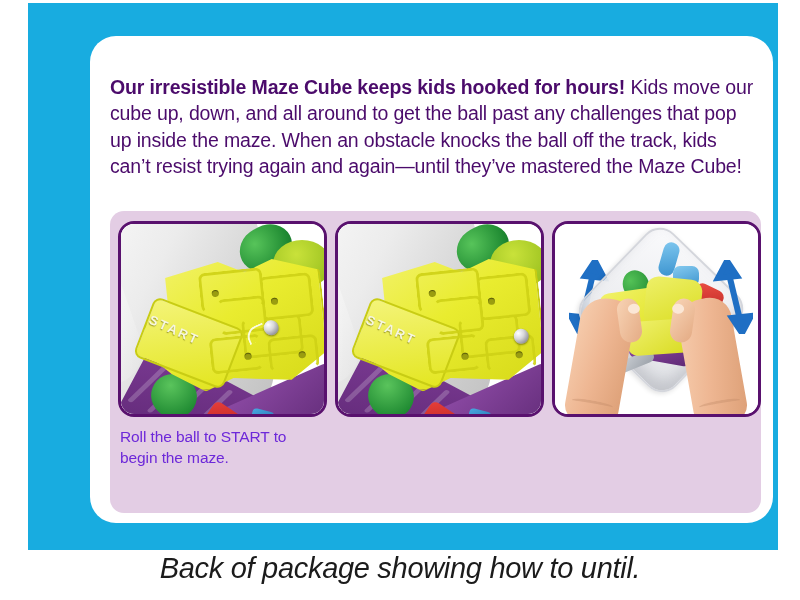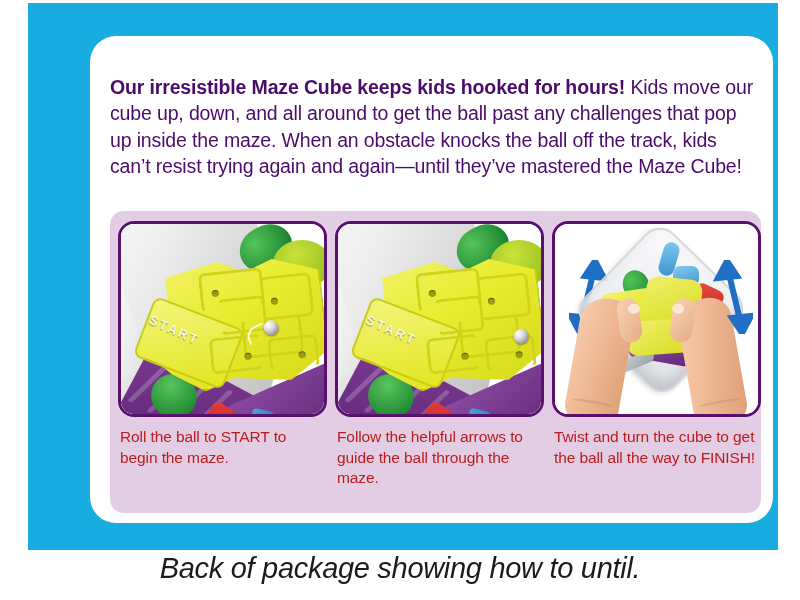--- a/index.html
+++ b/index.html
@@ -65,21 +65,21 @@
     border:3px solid #59116e;
     border-radius:16px;
     background:#ffffff;
     overflow:hidden;
     box-sizing:border-box;
   }
 
   .step-caption{
     margin-top:10px;
     padding-left:2px;
-    color:#b91c1c;
+    color:#6d28d9;
     font-size:15.5px;
     line-height:20.5px;
     letter-spacing:-0.1px;
   }
 
   
   .maze-art{ position:absolute; inset:0; background:#ffffff; }
 
   
   .shell{
@@ -404,21 +404,20 @@
                 <div class="groove g6"></div>
               <div class="hole" style="left:70px;top:30px"></div>
               <div class="hole" style="left:128px;top:44px"></div>
               <div class="hole" style="left:96px;top:96px"></div>
               <div class="hole" style="left:150px;top:100px"></div>
               <span class="start-word">START</span>
               <div class="ball" id="ball-p2"></div>
             </div>
           </div>
         </div>
-        <div class="step-caption">Follow the helpful arrows to guide the ball through the maze.</div>
       </div>
 
       <div class="step" id="step-3">
         <div class="step-figure">
           <div class="hands-art">
 
             <svg class="arrow" id="arrow-left" width="40" height="74" viewBox="0 0 40 74">
               <g stroke="#1f6fc4" stroke-width="6" fill="#1f6fc4">
                 <line x1="24" y1="14" x2="13" y2="60" stroke-linecap="round"></line>
                 <polygon points="26,1 35,18 16,16"></polygon>
@@ -460,20 +459,19 @@
             <svg class="arrow" id="arrow-right" width="40" height="74" viewBox="0 0 40 74">
               <g stroke="#1f6fc4" stroke-width="6" fill="#1f6fc4">
                 <line x1="16" y1="14" x2="27" y2="60" stroke-linecap="round"></line>
                 <polygon points="14,1 5,18 24,16"></polygon>
                 <polygon points="29,73 38,56 19,58"></polygon>
               </g>
             </svg>
 
           </div>
         </div>
-        <div class="step-caption">Twist and turn the cube to get the ball all the way to FINISH!</div>
       </div>
 
     </div>
   </div>
 </div>
 
 <div id="bottom-caption">Back of package showing how to until.</div>
 
 </body></html>

